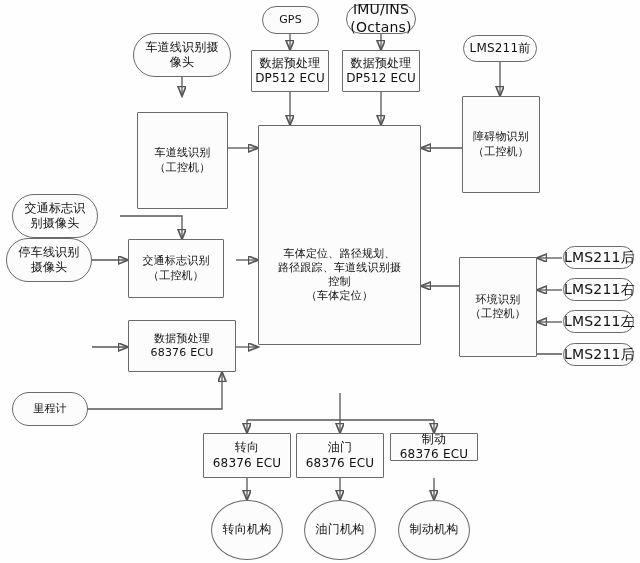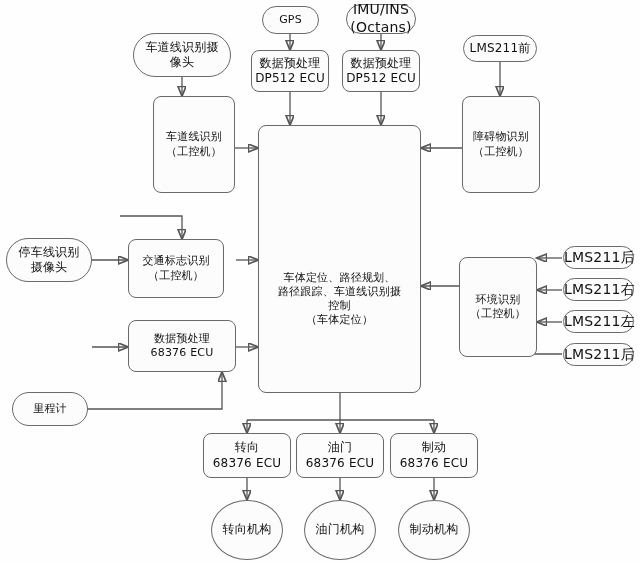--- a/index.html
+++ b/index.html
@@ -22,21 +22,21 @@
     align-items: center;
     justify-content: center;
     text-align: center;
     color: #111;
     background: #fcfcfc;
     border: 1.3px solid #6a6a6a;
     line-height: 1.28;
     letter-spacing: 0.2px;
   }
   .node.rect {
-    border-radius: 8px;
+    border-radius: 1px;
   }
   .node.stadium {
     border-radius: 999px;
   }
   .node.circle {
     border-radius: 50%;
   }
   .node .lines {
     padding: 1px 3px;
     width: 100%;
@@ -161,43 +161,49 @@
     </div>
   </div>
 
   <div class="node rect fsz-10" style="left:342px; top:50px; width:78px; height:42px;">
     <div class="lines">
       <div class="cn">数据预处理</div>
       <div class="en">DP512 ECU</div>
     </div>
   </div>
 
-  <div class="node rect fsz-11" style="left:137px; top:96px; width:82px; height:97px;margin-left:16px;">
+  <div class="node rect fsz-11" style="left:137px; top:112px; width:91px; height:97px;">
     <div class="lines">
       <div class="cn">车道线识别</div>
       <div class="cn">（工控机）</div>
     </div>
   </div>
 
   <div class="node rect fsz-11" style="left:462px; top:96px; width:78px; height:97px;">
     <div class="lines">
       <div class="cn">障碍物识别</div>
       <div class="cn">（工控机）</div>
     </div>
   </div>
 
-  <div class="node rect fsz-11" style="left:258px; top:125px; width:163px; height:268px;">
+  <div class="node rect fsz-11" style="left:258px; top:125px; width:163px; height:220px;">
     <div class="lines" style="margin-top:80px;">
       <div class="cn">车体定位、路径规划、</div>
       <div class="cn">路径跟踪、车道线识别摄</div>
       <div class="cn">控制</div>
       <div class="cn">（车体定位）</div>
     </div>
   </div>
 
+  <div class="node stadium fsz-10" style="left:12px; top:194px; width:86px; height:44px;">
+    <div class="lines">
+      <div class="cn">交通标志识</div>
+      <div class="cn">别摄像头</div>
+    </div>
+  </div>
 
   <div class="node stadium fsz-10" style="left:6px; top:238px; width:86px; height:44px;">
     <div class="lines">
       <div class="cn">停车线识别</div>
       <div class="cn">摄像头</div>
     </div>
   </div>
 
   <div class="node rect fsz-11" style="left:128px; top:239px; width:96px; height:59px;">
     <div class="lines">
@@ -258,21 +264,21 @@
     </div>
   </div>
 
   <div class="node rect fsz-10" style="left:296px; top:433px; width:88px; height:45px;">
     <div class="lines">
       <div class="cn">油门</div>
       <div class="en">68376 ECU</div>
     </div>
   </div>
 
-  <div class="node rect fsz-10" style="left:390px; top:433px; width:88px; height:45px;">
+  <div class="node rect fsz-10" style="left:390px; top:433px; width:88px; height:28px;">
     <div class="lines">
       <div class="cn">制动</div>
       <div class="en">68376 ECU</div>
     </div>
   </div>
 
   <div class="node circle fsz-10" style="left:211px; top:500px; width:72px; height:60px;">
     <div class="lines">
       <div class="cn">转向机构</div>
     </div>

